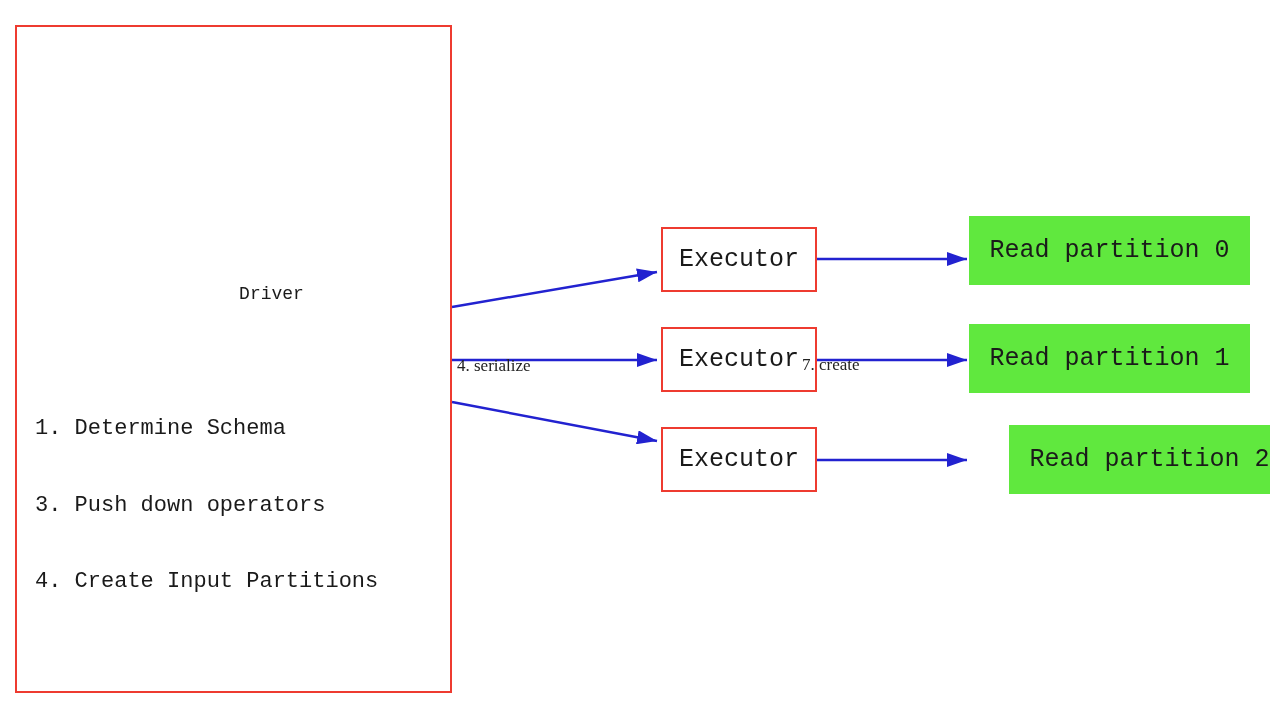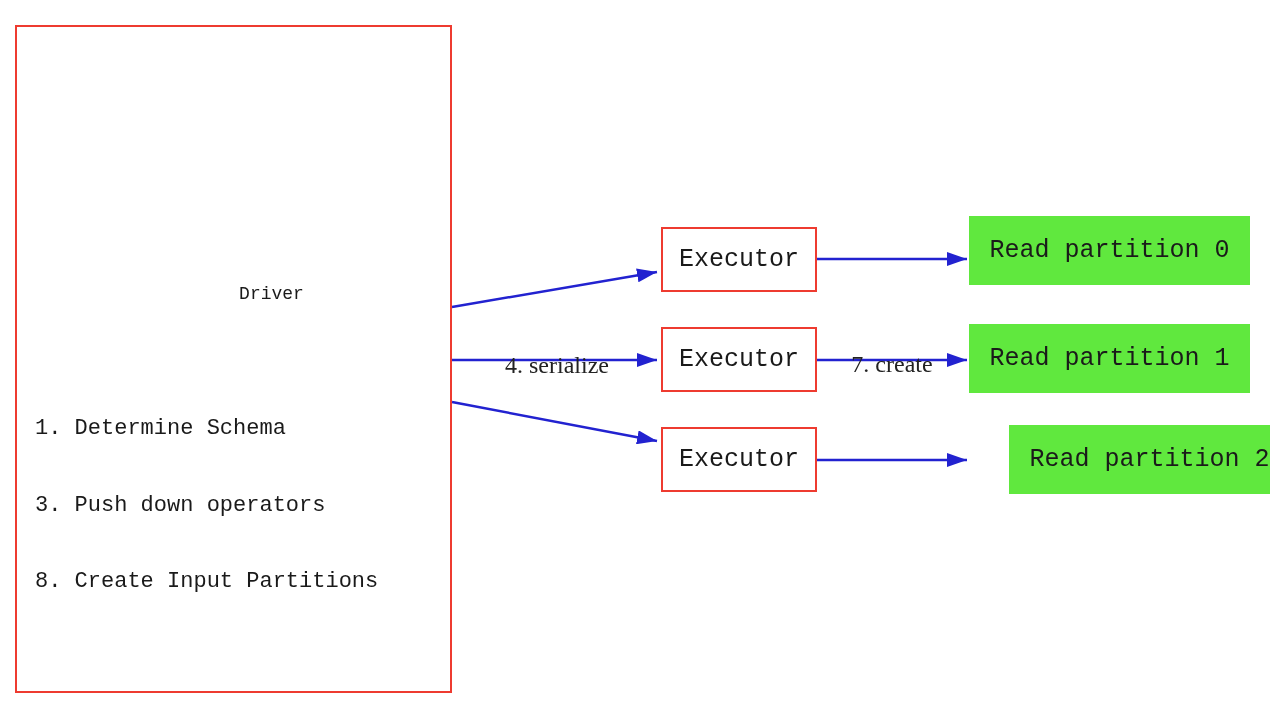--- a/index.html
+++ b/index.html
@@ -93,23 +93,22 @@
     justify-content: center;
     font-size: 25px;
     white-space: pre;
   }
   .partition-1 { top: 216px; }
   .partition-2 { top: 324px; }
   .partition-3 { top: 425px; margin-left: 40px; }
   .edge-label {
     position: absolute;
     font-family: "Liberation Serif", "DejaVu Serif", serif;
-    font-size: 24px;
+    font-size: 17px;
     line-height: 23px;
-    text-align: center;
     color: #222222;
     white-space: pre;
   }
   .label-serialize {
     left: 457px;
     top: 308px;
     width: 200px;
   }
   .label-reader {
     left: 802px;
@@ -134,21 +133,21 @@
     <line class="edge-line" x1="817" y1="259" x2="967" y2="259" marker-end="url(#head)"></line>
     <line class="edge-line" x1="817" y1="360" x2="967" y2="360" marker-end="url(#head)"></line>
     <line class="edge-line" x1="817" y1="460" x2="967" y2="460" marker-end="url(#head)"></line>
   </svg>
 
   <div class="node driver-box">
     <div class="driver-title">Driver</div>
     <div class="driver-steps">
       <div>1. Determine Schema</div>
       <div>3. Push down operators</div>
-      <div>8. Create Input Partitions</div>
+      <div>4. Create Input Partitions</div>
     </div>
   </div>
 
   <div class="node executor-box executor-1">
     <span>Executor</span>
   </div>
   <div class="node executor-box executor-2">
     <span>Executor</span>
   </div>
   <div class="node executor-box executor-3">

